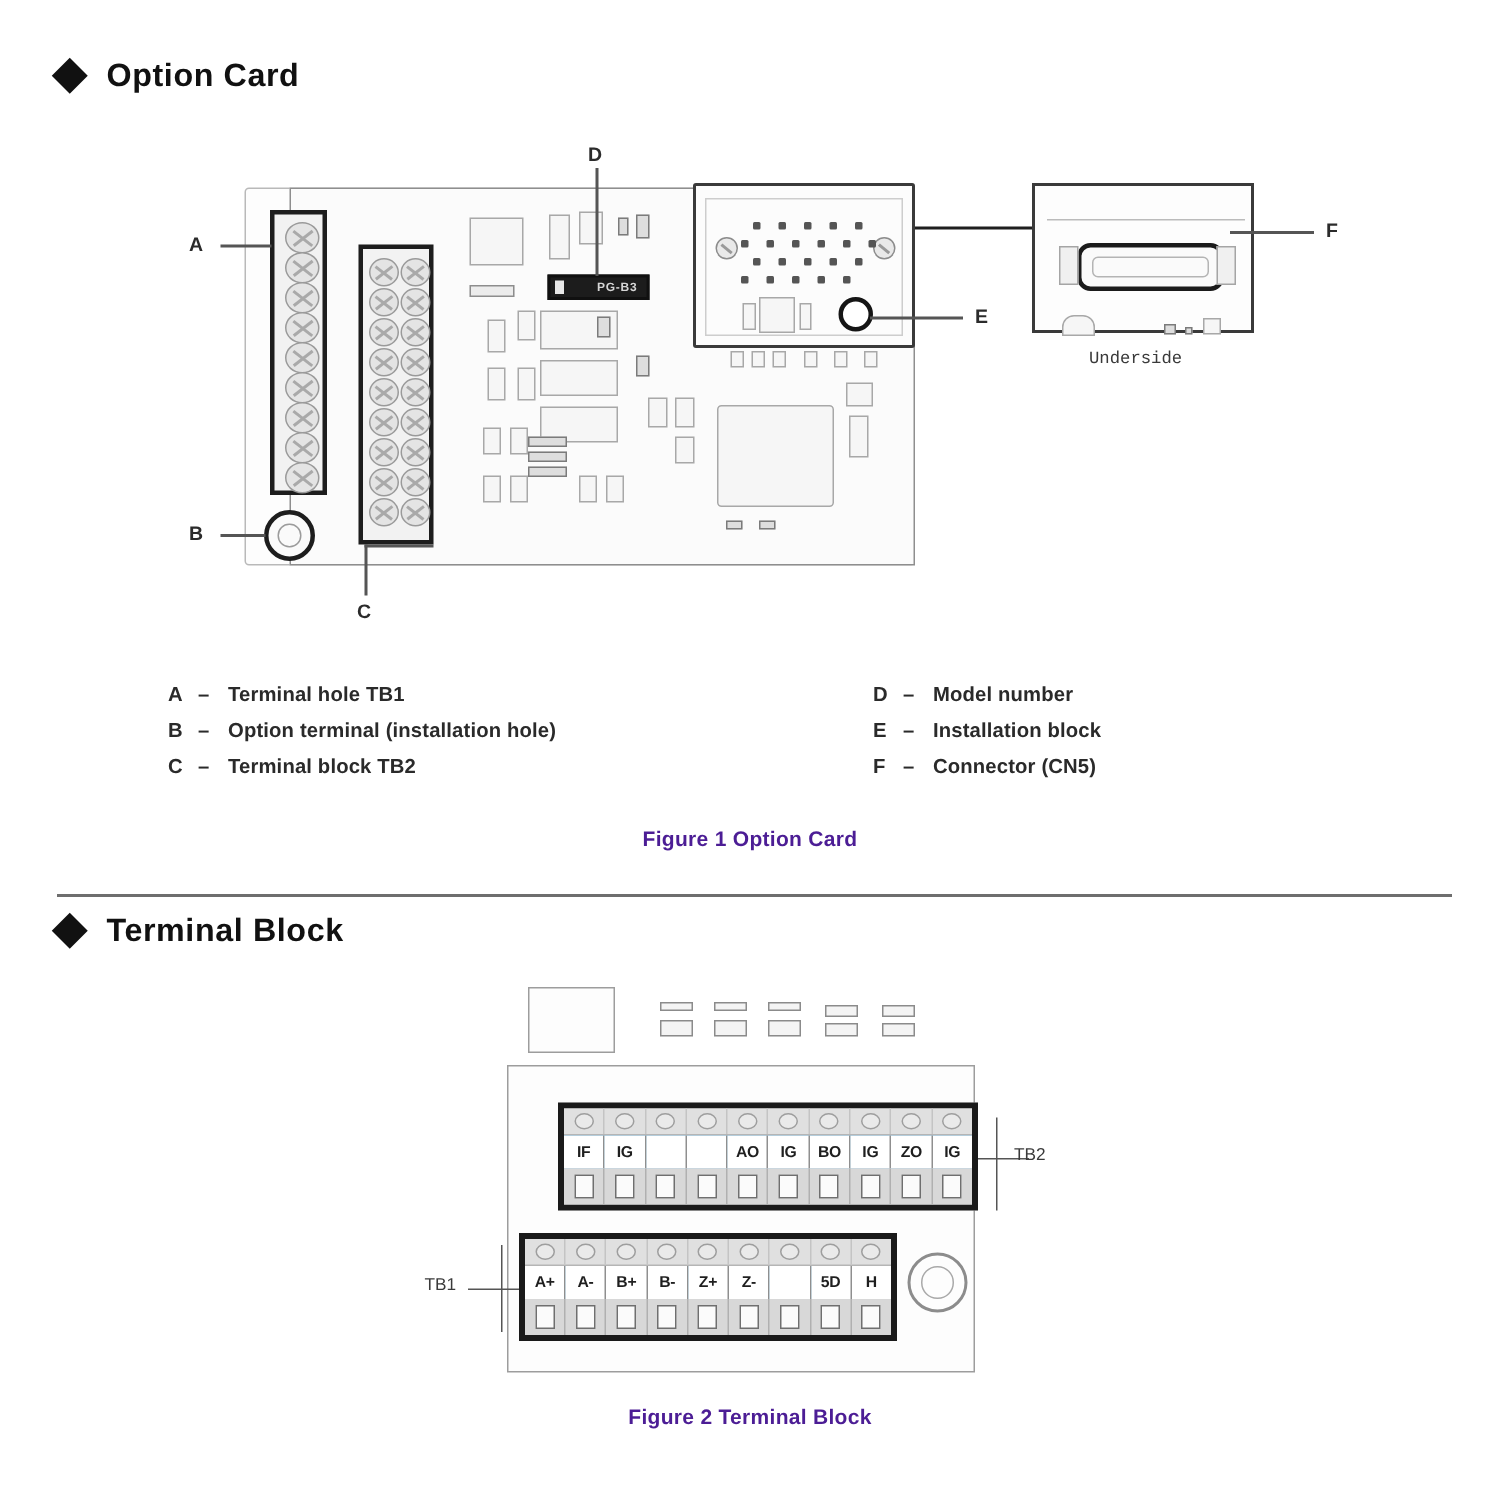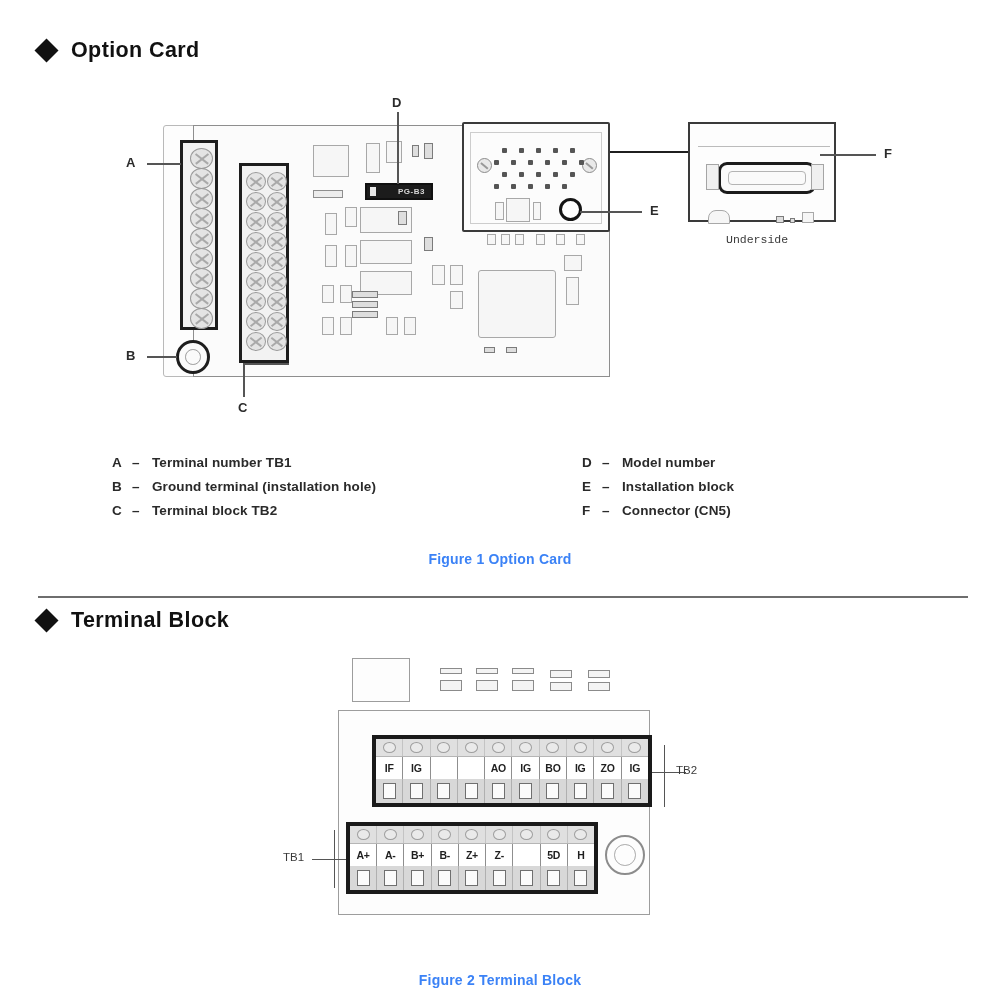--- a/index.html
+++ b/index.html
@@ -59,21 +59,21 @@
   }
   .legend-key { width: 20px; flex: none; }
   .legend-dash { width: 20px; flex: none; }
 
   .figure-caption {
     position: absolute;
     width: 100%;
     text-align: center;
     font-size: 14px;
     font-weight: bold;
-    color: #3b82f6;
+    color: #4c1d95;
     letter-spacing: 0.2px;
   }
 
   
   .callout-letter {
     position: absolute;
     font-size: 13px;
     font-weight: bold;
     color: #2b2b2b;
   }
@@ -515,26 +515,26 @@
 
   <span class="lead-line" style="left:610px; top:56px; width:78px; height:2.2px; background:#1f1f1f;"></span>
   <span class="lead-line" style="left:820px; top:59px; width:56px; height:1.6px;"></span>
   <span class="callout-letter" style="left:884px; top:51px;">F</span>
 </div>
 
 <div class="legend" style="left:112px; top:455px;">
   <div class="legend-row">
     <span class="legend-key">A</span>
     <span class="legend-dash">–</span>
-    <span>Terminal number TB1</span>
+    <span>Terminal hole TB1</span>
   </div>
   <div class="legend-row">
     <span class="legend-key">B</span>
     <span class="legend-dash">–</span>
-    <span>Ground terminal (installation hole)</span>
+    <span>Option terminal (installation hole)</span>
   </div>
   <div class="legend-row">
     <span class="legend-key">C</span>
     <span class="legend-dash">–</span>
     <span>Terminal block TB2</span>
   </div>
 </div>
 
 <div class="legend" style="left:582px; top:455px;">
   <div class="legend-row">
@@ -660,13 +660,13 @@
 
   <span class="lead-line" style="left:664px; top:95px; width:1.4px; height:62px;"></span>
   <span class="lead-line" style="left:652px; top:122px; width:34px; height:1.4px;"></span>
   <span class="tb-callout" style="left:676px; top:114px;">TB2</span>
 
   <span class="lead-line" style="left:334px; top:180px; width:1.4px; height:58px;"></span>
   <span class="lead-line" style="left:312px; top:209px; width:34px; height:1.4px;"></span>
   <span class="tb-callout" style="left:283px; top:201px;">TB1</span>
 </div>
 
-<div class="figure-caption" style="top:972px;">Figure 2  Terminal Block</div>
+<div class="figure-caption" style="top:936px;">Figure 2  Terminal Block</div>
 
 </body></html>

